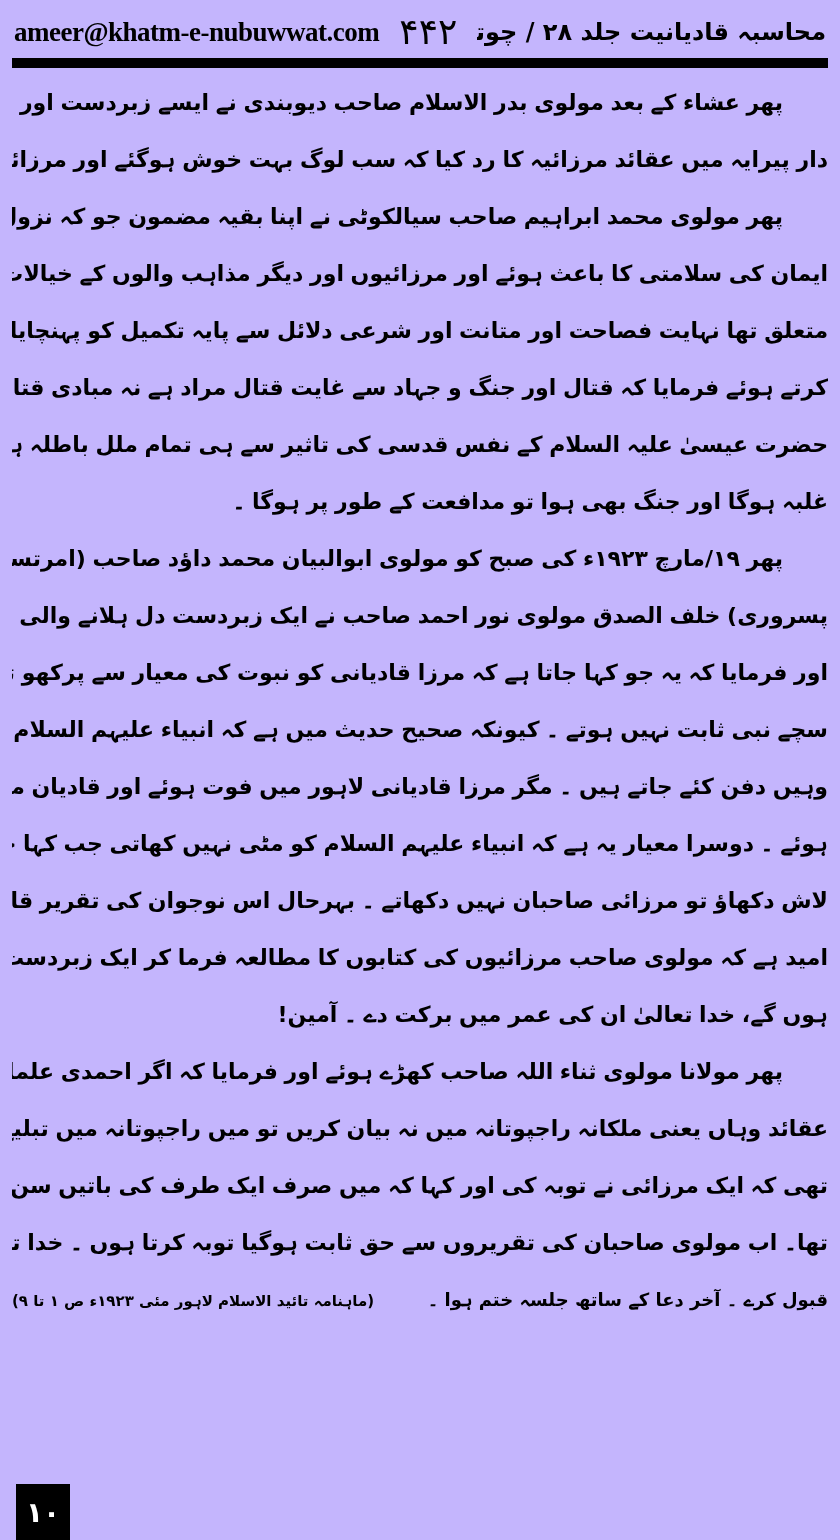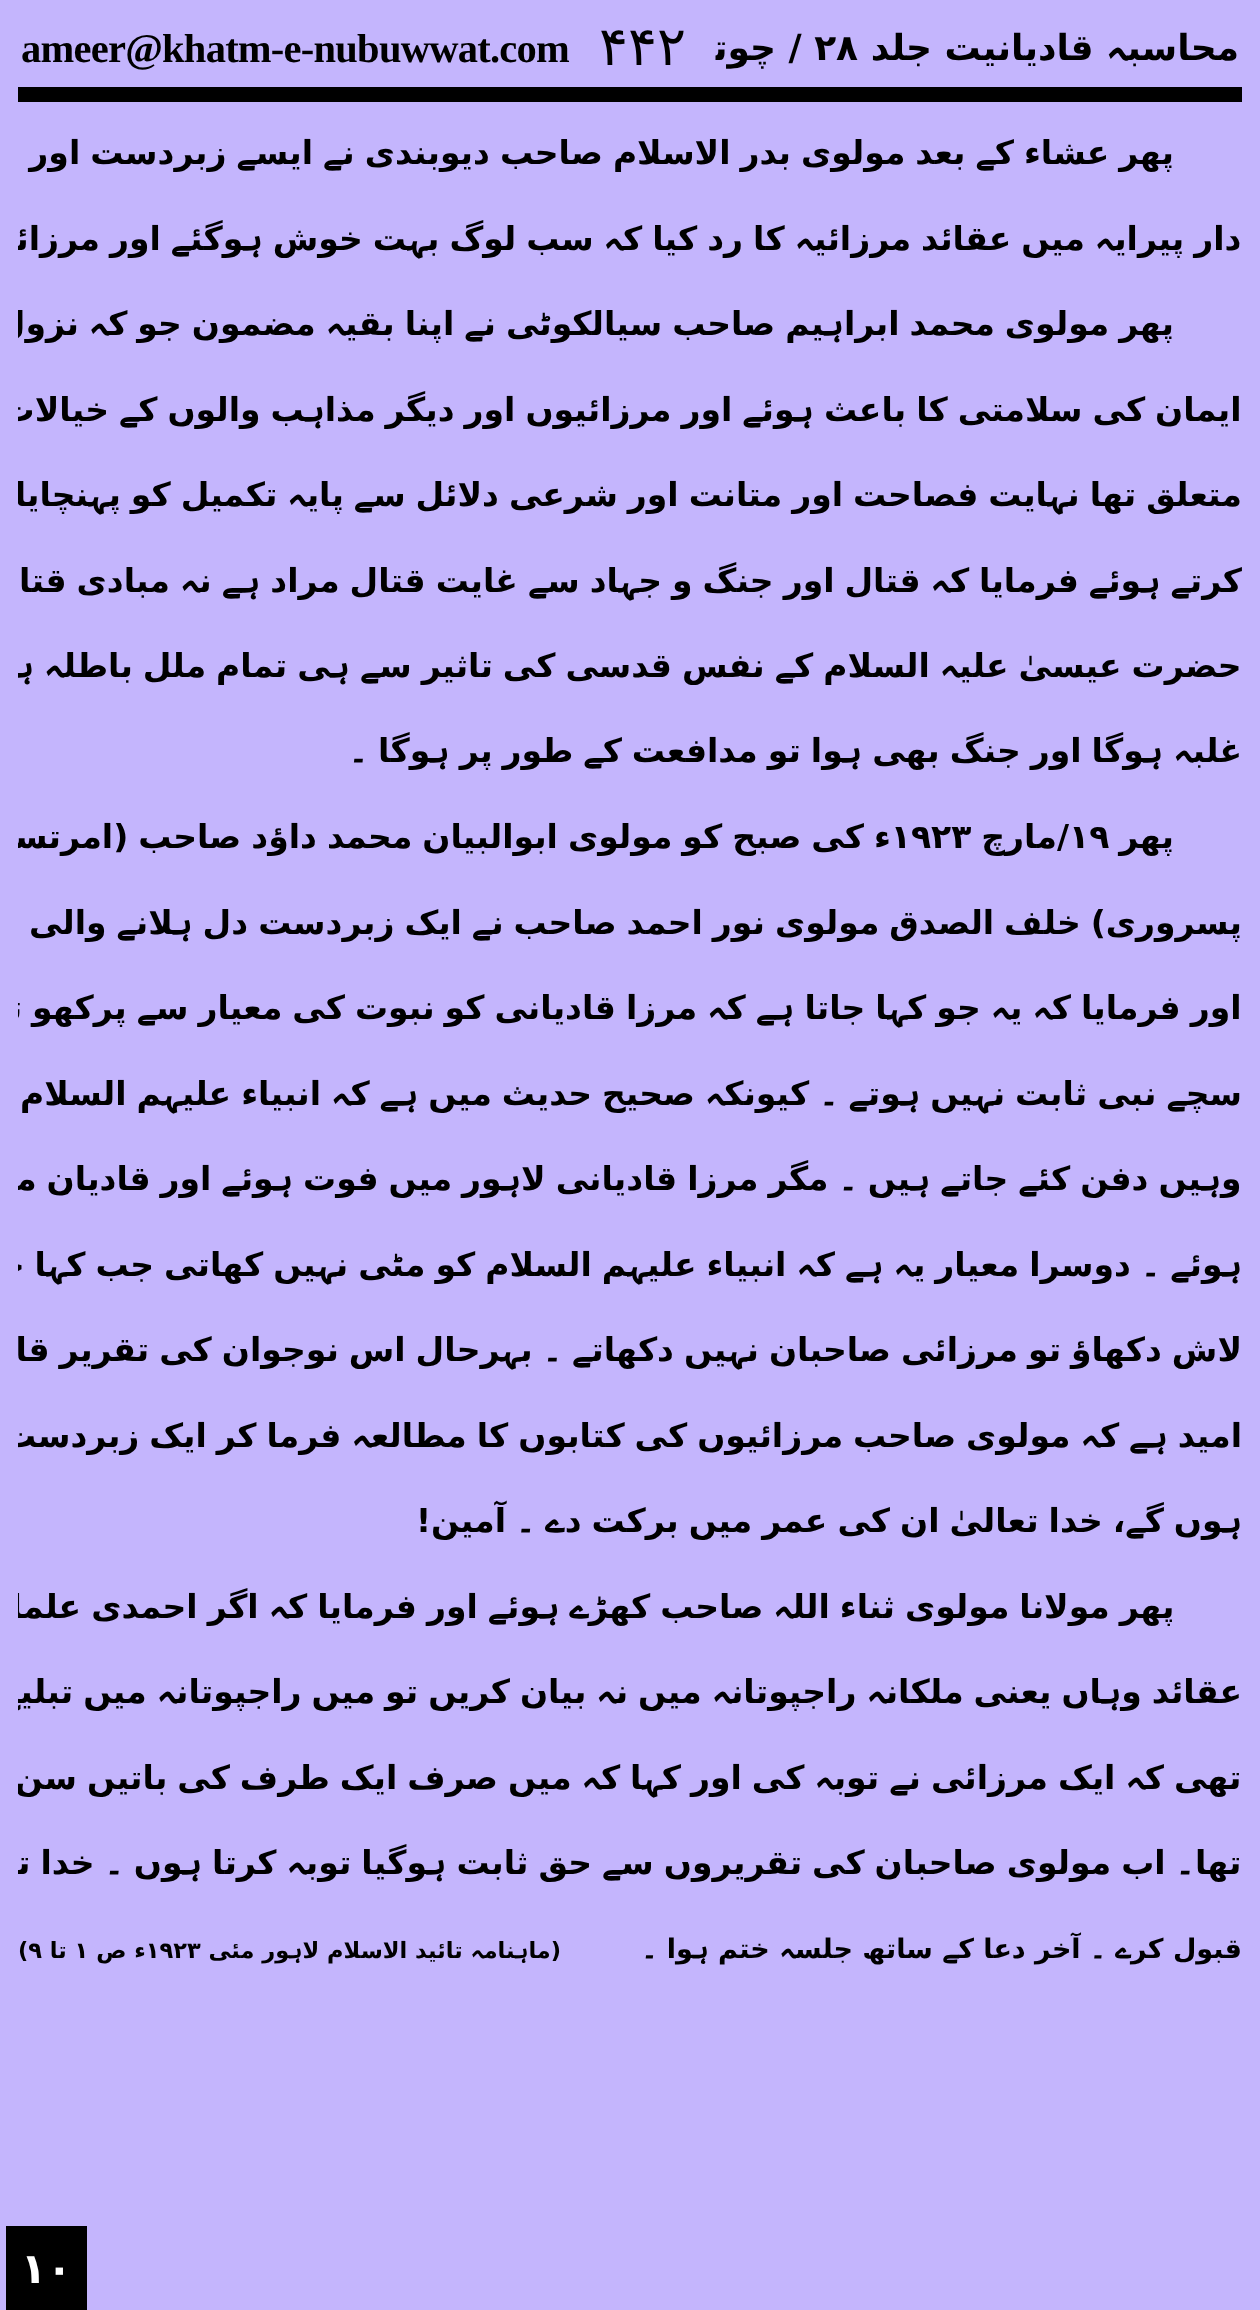--- a/index.html
+++ b/index.html
@@ -56,21 +56,21 @@
     font-weight:bold;white-space:nowrap;overflow:hidden;
   }
   .line-last .txt{font-size:18px;}
   .line-last .cite{font-size:15px;}
   
   .ftr{
     position:absolute;left:0;right:0;bottom:0;height:56px;
     display:flex;
   }
   .ftr-pagebox{
-    margin-left:4px;width:54px;height:56px;background:#000;
+    margin-left:16px;width:54px;height:56px;background:#000;
     color:#fff;display:flex;align-items:center;justify-content:center;
     font-size:28px;font-weight:bold;
   }
   .ftr-right{flex:1;display:flex;flex-direction:column;margin-right:2px;gap:32px;}
   .stripe-a{height:3px;background:#000;}
   .stripe-gap{height:3px;background:#fff;}
   .stripe-b{height:5px;background:#000;}
   .stripe-gap2{height:4px;background:#fff;}
   .urlbar{
     flex:1;background:#000;color:#fff;

